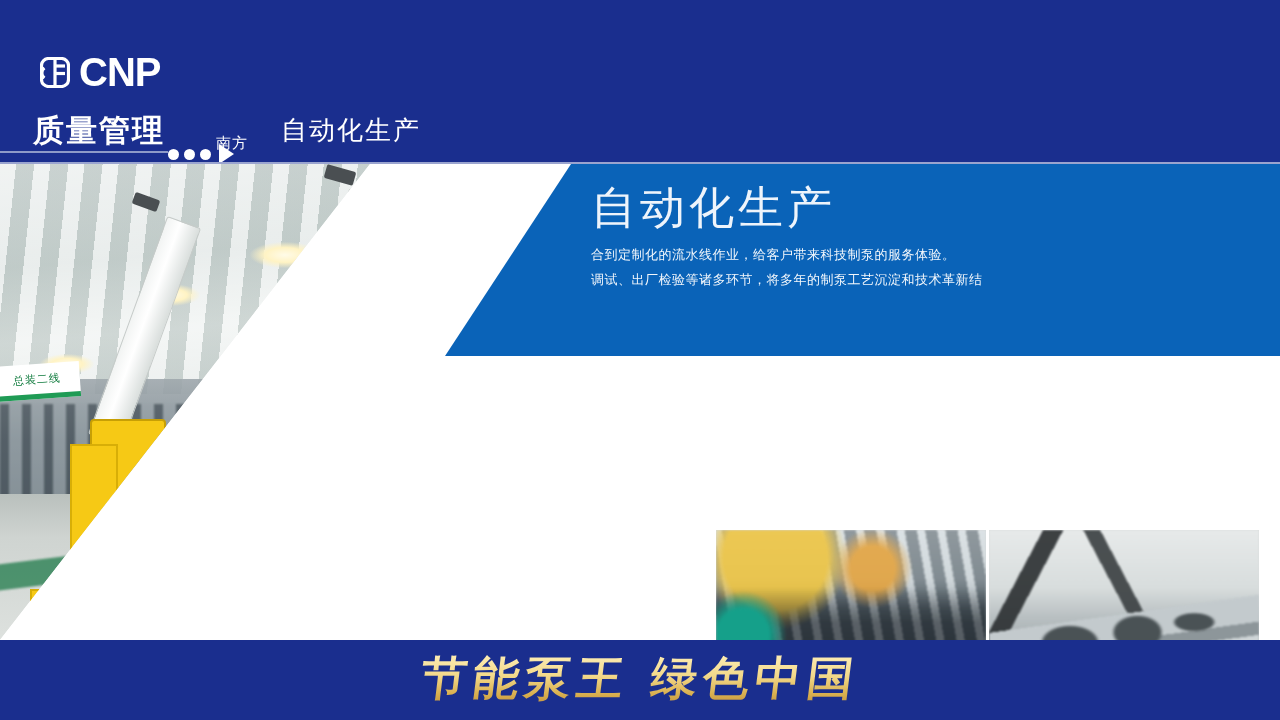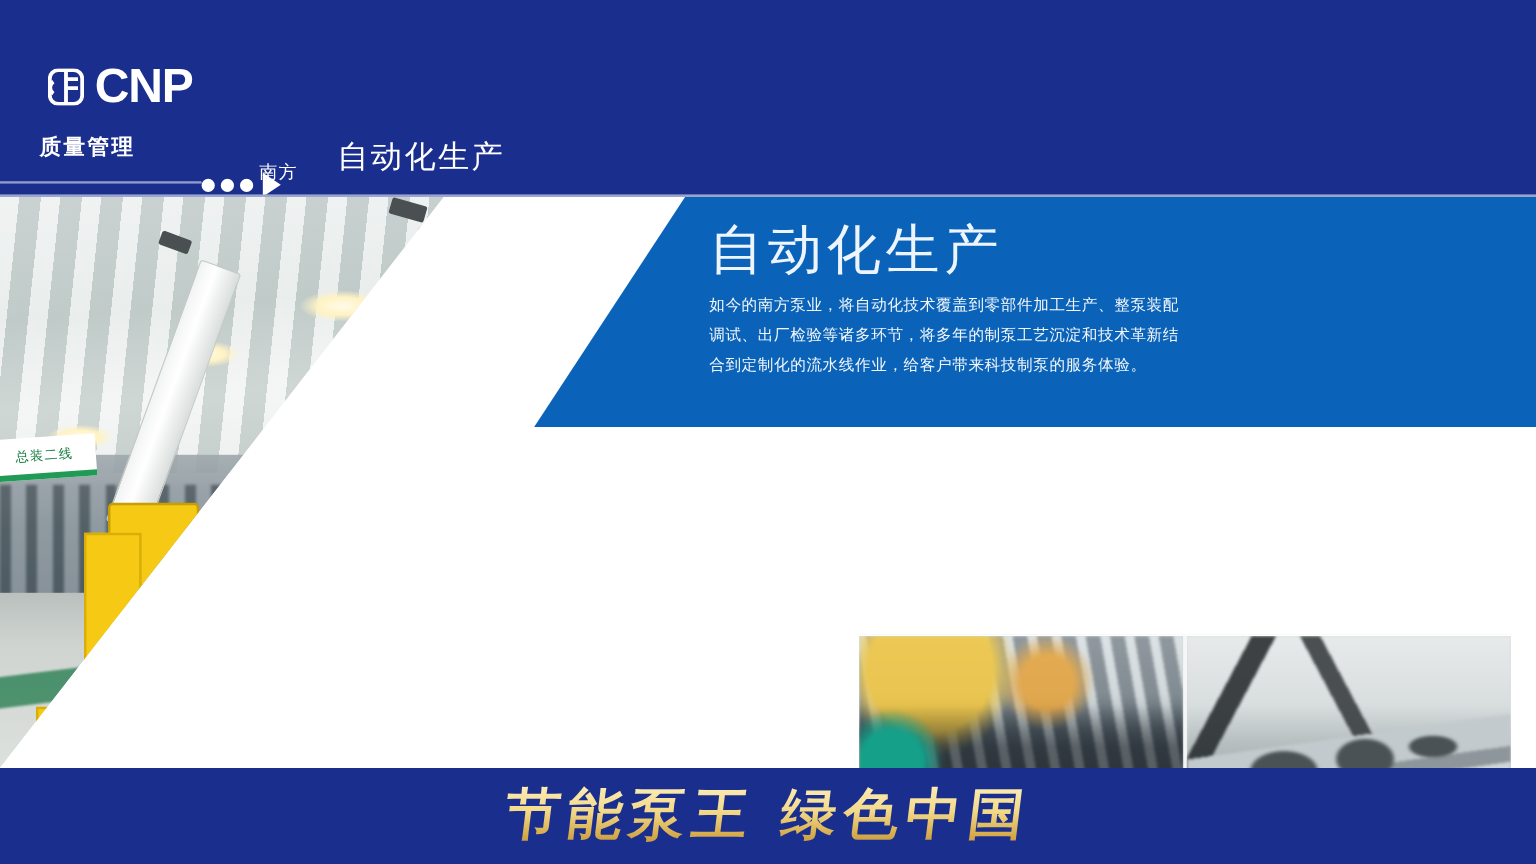--- a/index.html
+++ b/index.html
@@ -14,21 +14,21 @@
   .header{position:absolute;left:0;top:0;width:1280px;height:164px;background:#1a2e8e;}
   .logo-row{position:absolute;left:40px;top:52px;display:flex;align-items:center;gap:9px;}
   .logo-mark{width:30px;height:31px;position:relative;flex:none;}
   .logo-mark svg{display:block;}
   .logo-cnp{font-size:40px;font-weight:bold;color:#ffffff;letter-spacing:-1px;line-height:1;
             font-family:"Liberation Sans",sans-serif;}
   .logo-cn{font-size:37px;font-weight:bold;color:#ffffff;letter-spacing:1px;line-height:1;margin-left:10px;
            font-family:"DejaVu Sans","Liberation Sans",sans-serif;}
 
   .nav-row{position:absolute;left:0;top:108px;width:1280px;height:56px;}
-  .nav-quality{position:absolute;left:33px;top:2px;font-size:18px;font-weight:bold;color:#ffffff;
+  .nav-quality{position:absolute;left:33px;top:2px;font-size:31px;font-weight:bold;color:#ffffff;
                letter-spacing:2px;font-family:"DejaVu Sans",sans-serif;}
   .nav-rule{position:absolute;left:0;top:43px;width:168px;height:2px;background:#8e9ac8;}
   .dots{position:absolute;left:168px;top:36px;display:flex;align-items:center;gap:5px;}
   .dot{width:11px;height:11px;border-radius:50%;background:#ffffff;}
   .tri{width:0;height:0;border-left:15px solid #ffffff;border-top:10px solid transparent;
        border-bottom:10px solid transparent;margin-left:3px;}
   .nav-nf{position:absolute;left:216px;top:134px;font-size:15px;color:#ffffff;letter-spacing:1px;
           font-family:"DejaVu Sans",sans-serif;}
   .nav-current{position:absolute;left:281px;top:113px;font-size:26px;color:#ffffff;letter-spacing:2px;
                font-family:"DejaVu Sans",sans-serif;}
@@ -163,23 +163,22 @@
         <div class="col" style="left:50px;top:230px;width:56px;height:250px;"></div>
         <div class="base" style="left:0px;top:400px;width:230px;height:76px;"></div>
       </div>
     </div>
 
     <div class="diag-white"></div>
 
     <div class="panel"></div>
     <div class="panel-title">自动化生产</div>
     <div class="panel-body">
-      <div>如今的南方泵业，将自动化技术覆盖到零部件加工生产、整泵装配</div>
+      <div>合到定制化的流水线作业，给客户带来科技制泵的服务体验。</div>
       <div>调试、出厂检验等诸多环节，将多年的制泵工艺沉淀和技术革新结</div>
-      <div>合到定制化的流水线作业，给客户带来科技制泵的服务体验。</div>
     </div>
 
     <div class="thumb" style="left:715px;top:365px;width:270px;height:128px;">
       <div class="blurlayer" style="background:linear-gradient(180deg,#cfd6d9 0%,#b6bfc4 38%,#5f6b72 62%,#3c464d 100%);"></div>
       <div class="blurlayer" style="background:radial-gradient(circle at 22% 22%,#f2c63c 0 52px,rgba(242,198,60,0) 72px),
                   radial-gradient(circle at 58% 30%,#e8a43a 0 22px,rgba(232,164,58,0) 40px),
                   repeating-linear-gradient(80deg,rgba(230,236,238,.65) 0 8px,rgba(60,72,80,.5) 8px 20px);
                   opacity:.85;"></div>
       <div class="blurlayer" style="background:radial-gradient(circle at 10% 82%,#15a08a 0 26px,rgba(21,160,138,0) 44px),
                   linear-gradient(0deg,rgba(28,34,40,.55) 0 28%,rgba(0,0,0,0) 55%);"></div>

